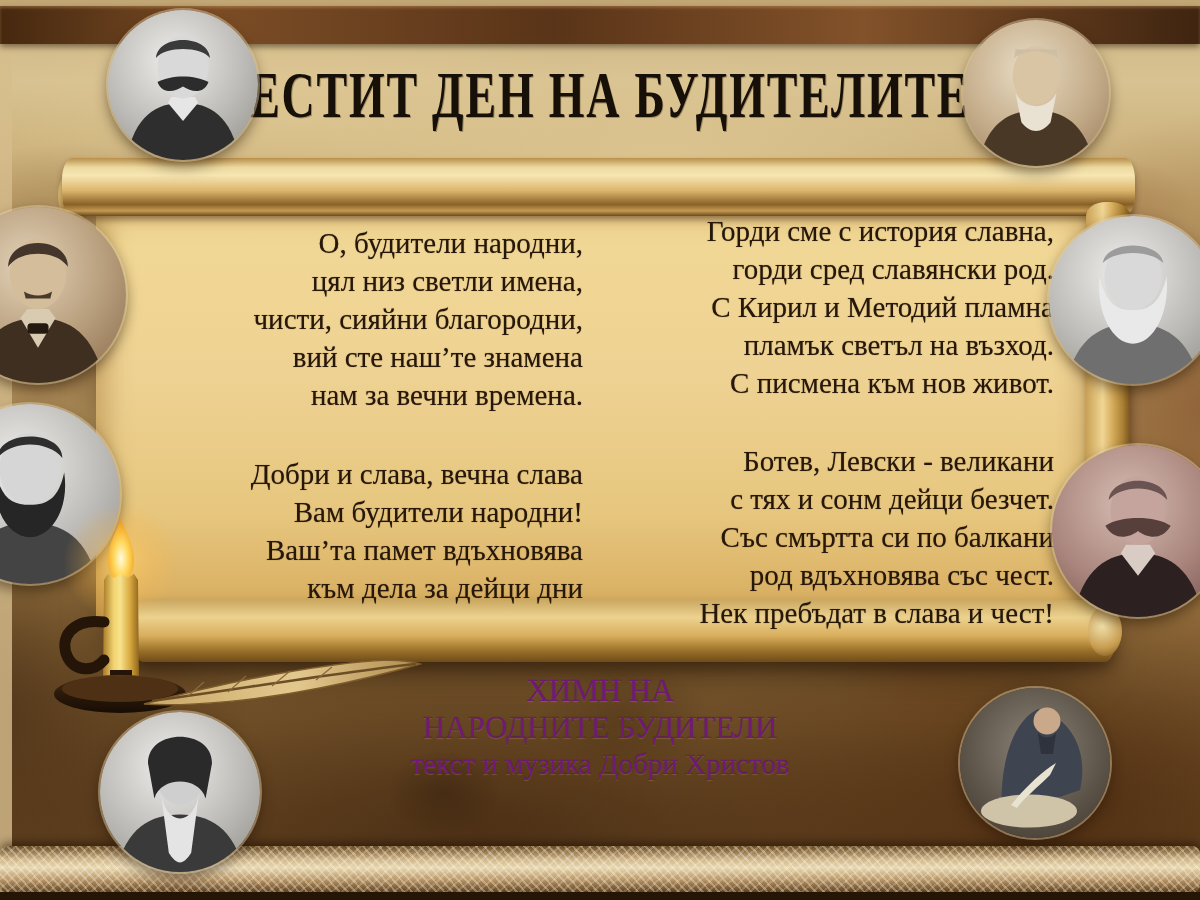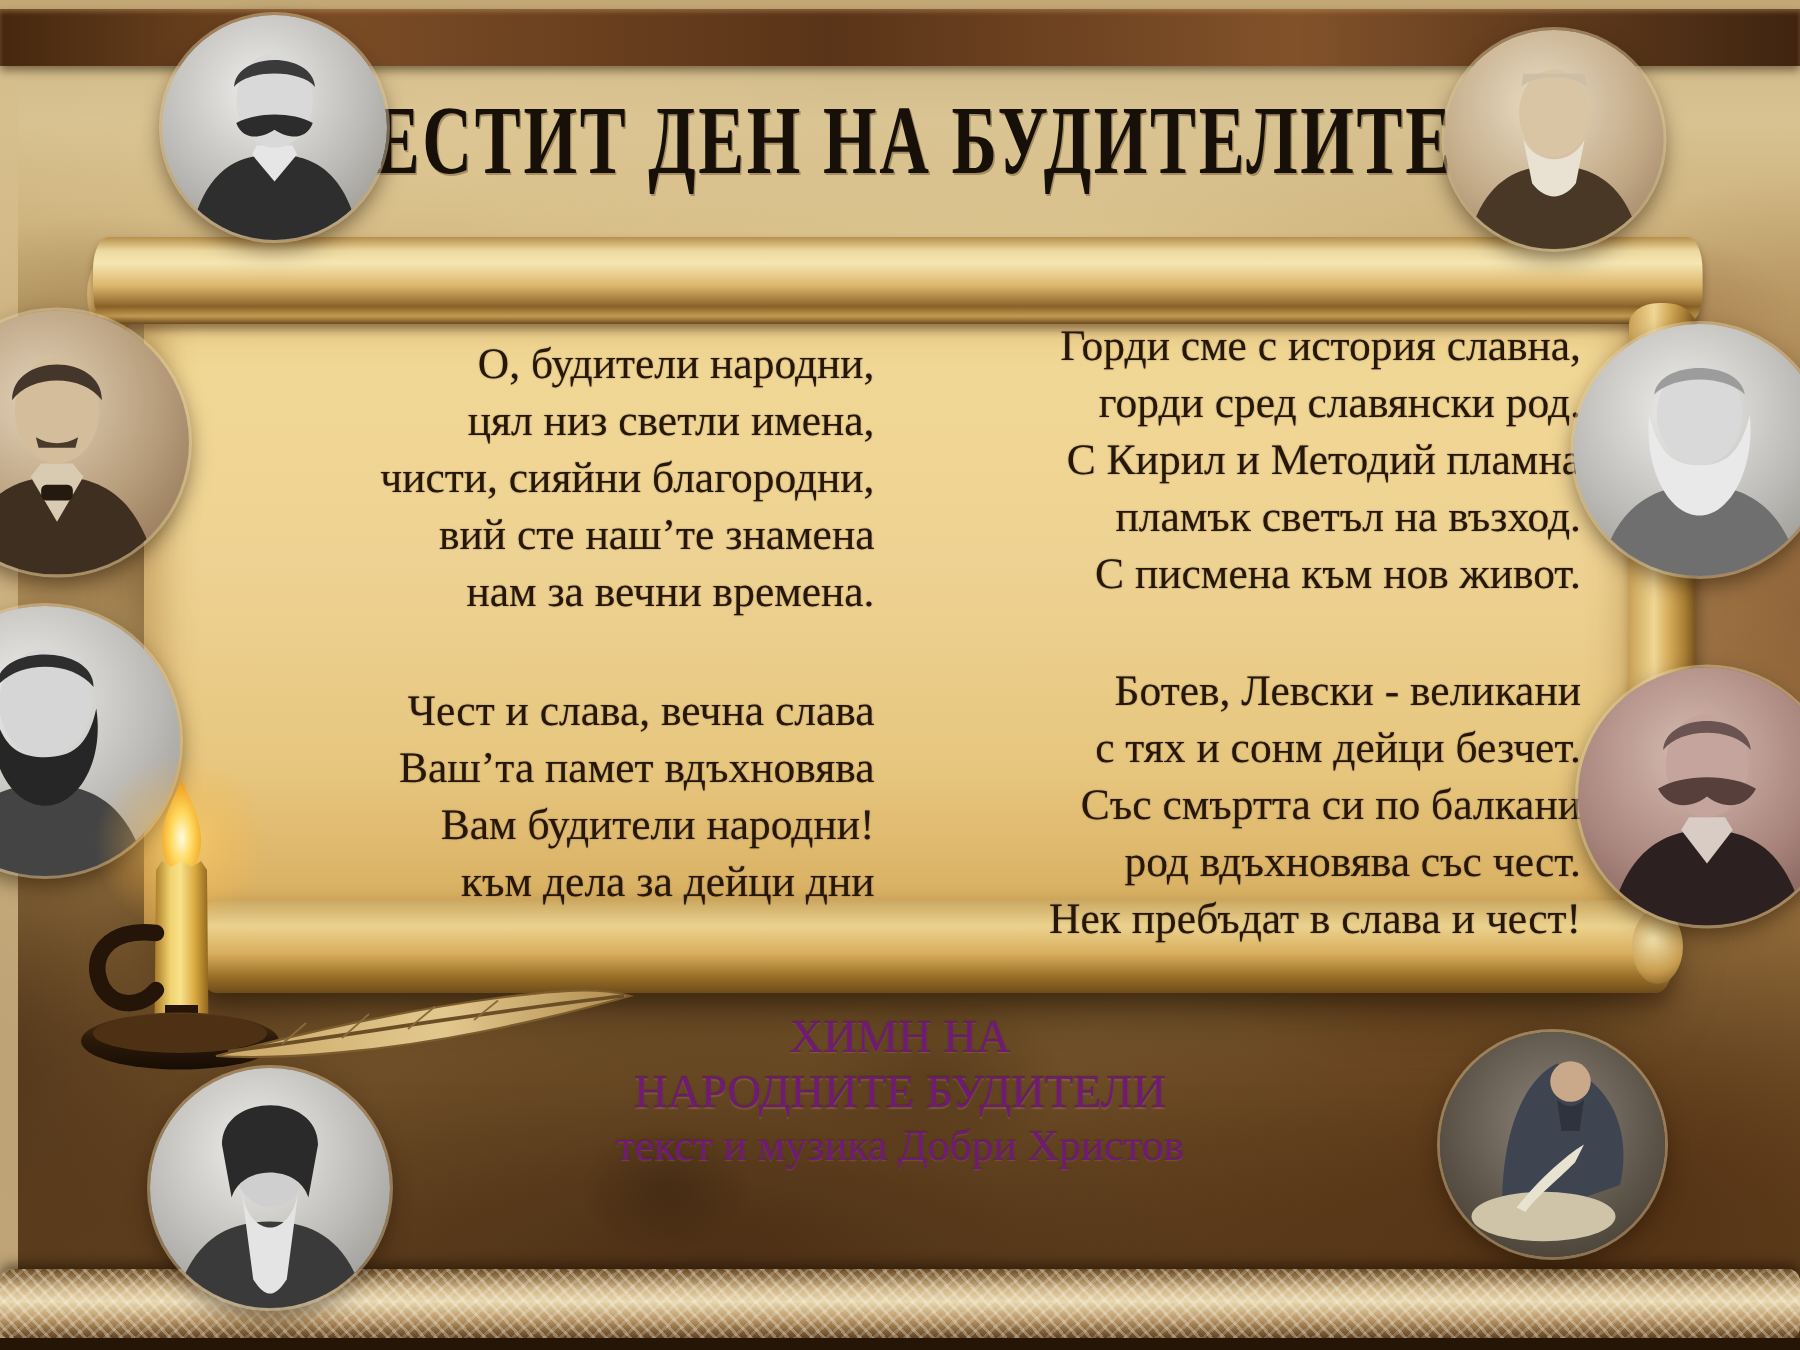--- a/index.html
+++ b/index.html
@@ -140,23 +140,23 @@
 
   <div class="poem-col poem-left">
     <div class="stanza1">
       <div class="line">О, будители народни,</div>
       <div class="line">цял низ светли имена,</div>
       <div class="line">чисти, сияйни благородни,</div>
       <div class="line">вий сте наш’те знамена</div>
       <div class="line">нам за вечни времена.</div>
     </div>
     <div class="stanza2">
-      <div class="line">Чест и слава, вечна слава</div>
+      <div class="line">Добри и слава, вечна слава</div>
+      <div class="line">Вам будители народни!</div>
       <div class="line">Ваш’та памет вдъхновява</div>
-      <div class="line">Вам будители народни!</div>
       <div class="line">към дела за дейци дни</div>
     </div>
   </div>
 
   <div class="poem-col poem-right">
     <div class="stanza1">
       <div class="line">Горди сме с история славна,</div>
       <div class="line">горди сред славянски род.</div>
       <div class="line">С Кирил и Методий пламна</div>
       <div class="line">пламък светъл на възход.</div>

